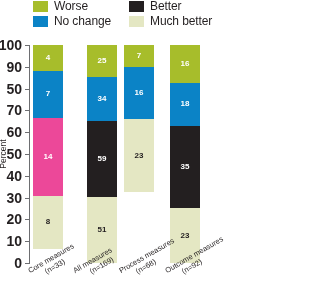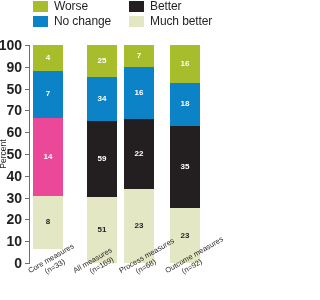--- a/index.html
+++ b/index.html
@@ -159,23 +159,20 @@
           <span>51</span>
         </div>
       </div>
     <div class="bar bar-b2" style="height: 218px;">
         <div class="seg" style="height: 22.454px; background: rgb(167, 189, 43); color: rgb(255, 255, 255);">
           <span>7</span>
         </div>
         <div class="seg" style="height: 51.23px; background: rgb(11, 131, 198); color: rgb(255, 255, 255);">
           <span>16</span>
         </div>
-        <div class="seg" style="height: 70.632px; background: rgb(35, 31, 32); color: rgb(255, 255, 255);">
-          <span>22</span>
-        </div>
         <div class="seg" style="height: 73.684px; background: rgb(228, 231, 195); color: rgb(35, 31, 32);">
           <span>23</span>
         </div>
       </div>
     <div class="bar bar-b3" style="height: 218px;">
         <div class="seg" style="height: 37.932px; background: rgb(167, 189, 43); color: rgb(255, 255, 255);">
           <span>16</span>
         </div>
         <div class="seg" style="height: 42.728px; background: rgb(11, 131, 198); color: rgb(255, 255, 255);">
           <span>18</span>

